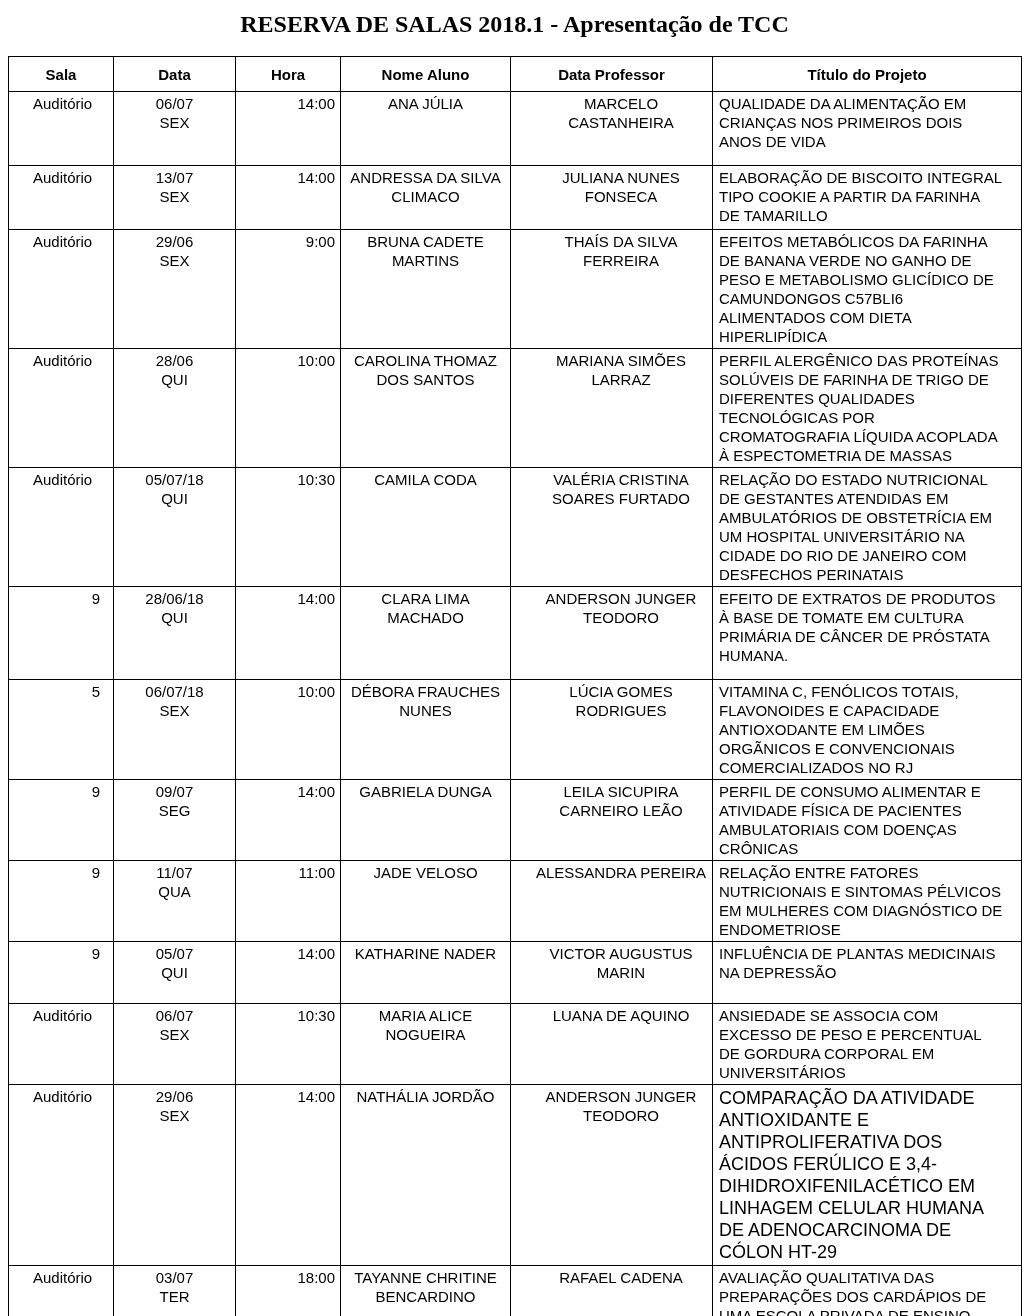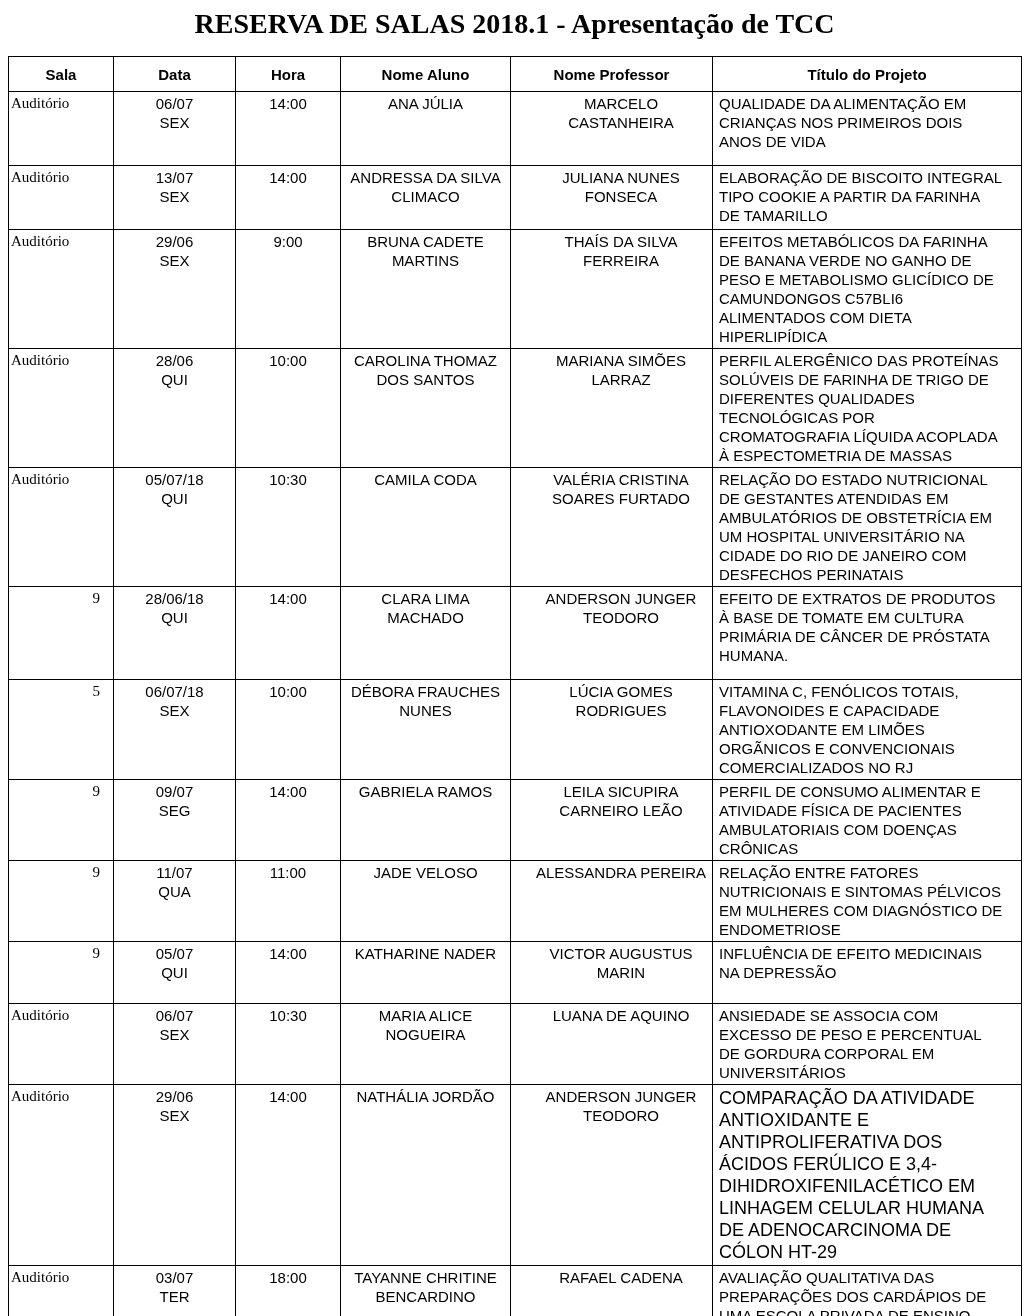--- a/index.html
+++ b/index.html
@@ -7,21 +7,21 @@
     padding: 0;
     background: #ffffff;
     color: #000000;
     font-family: "Liberation Sans", sans-serif;
   }
   body { width: 1029px; }
 
   .page-title {
     font-family: "Liberation Serif", serif;
     font-weight: bold;
-    font-size: 28px;
+    font-size: 24px;
     text-align: center;
     margin: 8px 30px 16px 30px;
     line-height: 32px;
   }
 
   table.res-table {
     border-collapse: collapse;
     table-layout: fixed;
     margin: 0 8px;
     width: 1013px;
@@ -44,24 +44,24 @@
     white-space: normal;
   }
 
   col.c-sala { width: 105px; }
   col.c-data { width: 122px; }
   col.c-hora { width: 105px; }
   col.c-aluno { width: 170px; }
   col.c-prof { width: 202px; }
   col.c-titulo { width: 309px; }
 
-  td.cell-sala   { text-align: left; padding-left: 2px; font-family: Liberation Serif, serif; }
+  td.cell-sala   { text-align: left; padding-left: 24px; }
   td.cell-sala.align-right { text-align: right; padding-right: 13px; }
   td.cell-data   { text-align: center; }
-  td.cell-hora   { text-align: center; }
+  td.cell-hora   { text-align: right; }
   td.cell-aluno  { text-align: center; }
   td.cell-prof   { text-align: center; padding-left: 24px; }
   td.cell-titulo { text-align: left; padding-left: 6px; padding-right: 17px; }
 
   
   tbody tr:nth-child(1)  { height: 74px; }
   tbody tr:nth-child(2)  { height: 64px; }
   tbody tr:nth-child(3)  { height: 98px; }
   tbody tr:nth-child(4)  { height: 100px; }
   tbody tr:nth-child(5)  { height: 102px; }
@@ -94,21 +94,21 @@
     <col class="c-aluno">
     <col class="c-prof">
     <col class="c-titulo">
   </colgroup>
   <thead>
     <tr>
       <th>Sala</th>
       <th>Data</th>
       <th>Hora</th>
       <th>Nome  Aluno</th>
-      <th>Nome Professor</th>
+      <th>Data Professor</th>
       <th>Título do Projeto</th>
     </tr>
   </thead>
   <tbody>
   <tr>
     <td class="cell-sala">Auditório</td>
     <td class="cell-data">06/07
 SEX</td>
     <td class="cell-hora">14:00</td>
     <td class="cell-aluno">ANA JÚLIA</td>
@@ -174,21 +174,21 @@
     <td class="cell-aluno">DÉBORA FRAUCHES NUNES</td>
     <td class="cell-prof">LÚCIA GOMES RODRIGUES</td>
     <td class="cell-titulo">VITAMINA C, FENÓLICOS TOTAIS, FLAVONOIDES E CAPACIDADE ANTIOXODANTE EM LIMÕES ORGÃNICOS E CONVENCIONAIS COMERCIALIZADOS NO RJ</td>
   </tr>
 
   <tr>
     <td class="cell-sala align-right">9</td>
     <td class="cell-data">09/07
 SEG</td>
     <td class="cell-hora">14:00</td>
-    <td class="cell-aluno">GABRIELA RAMOS</td>
+    <td class="cell-aluno">GABRIELA DUNGA</td>
     <td class="cell-prof">LEILA SICUPIRA CARNEIRO LEÃO</td>
     <td class="cell-titulo">PERFIL DE CONSUMO ALIMENTAR E ATIVIDADE FÍSICA DE PACIENTES AMBULATORIAIS COM DOENÇAS CRÔNICAS</td>
   </tr>
 
   <tr>
     <td class="cell-sala align-right">9</td>
     <td class="cell-data">11/07
 QUA</td>
     <td class="cell-hora">11:00</td>
     <td class="cell-aluno">JADE VELOSO</td>
@@ -197,21 +197,21 @@
   </tr>
 
 
   <tr>
     <td class="cell-sala align-right">9</td>
     <td class="cell-data">05/07
 QUI</td>
     <td class="cell-hora">14:00</td>
     <td class="cell-aluno">KATHARINE NADER</td>
     <td class="cell-prof">VICTOR AUGUSTUS MARIN</td>
-    <td class="cell-titulo">INFLUÊNCIA DE EFEITO MEDICINAIS NA DEPRESSÃO</td>
+    <td class="cell-titulo">INFLUÊNCIA DE PLANTAS MEDICINAIS NA DEPRESSÃO</td>
   </tr>
 
   <tr>
     <td class="cell-sala">Auditório</td>
     <td class="cell-data">06/07
 SEX</td>
     <td class="cell-hora">10:30</td>
     <td class="cell-aluno">MARIA ALICE NOGUEIRA</td>
     <td class="cell-prof">LUANA DE AQUINO</td>
     <td class="cell-titulo">ANSIEDADE SE ASSOCIA COM EXCESSO DE PESO E PERCENTUAL DE GORDURA CORPORAL EM UNIVERSITÁRIOS</td>

